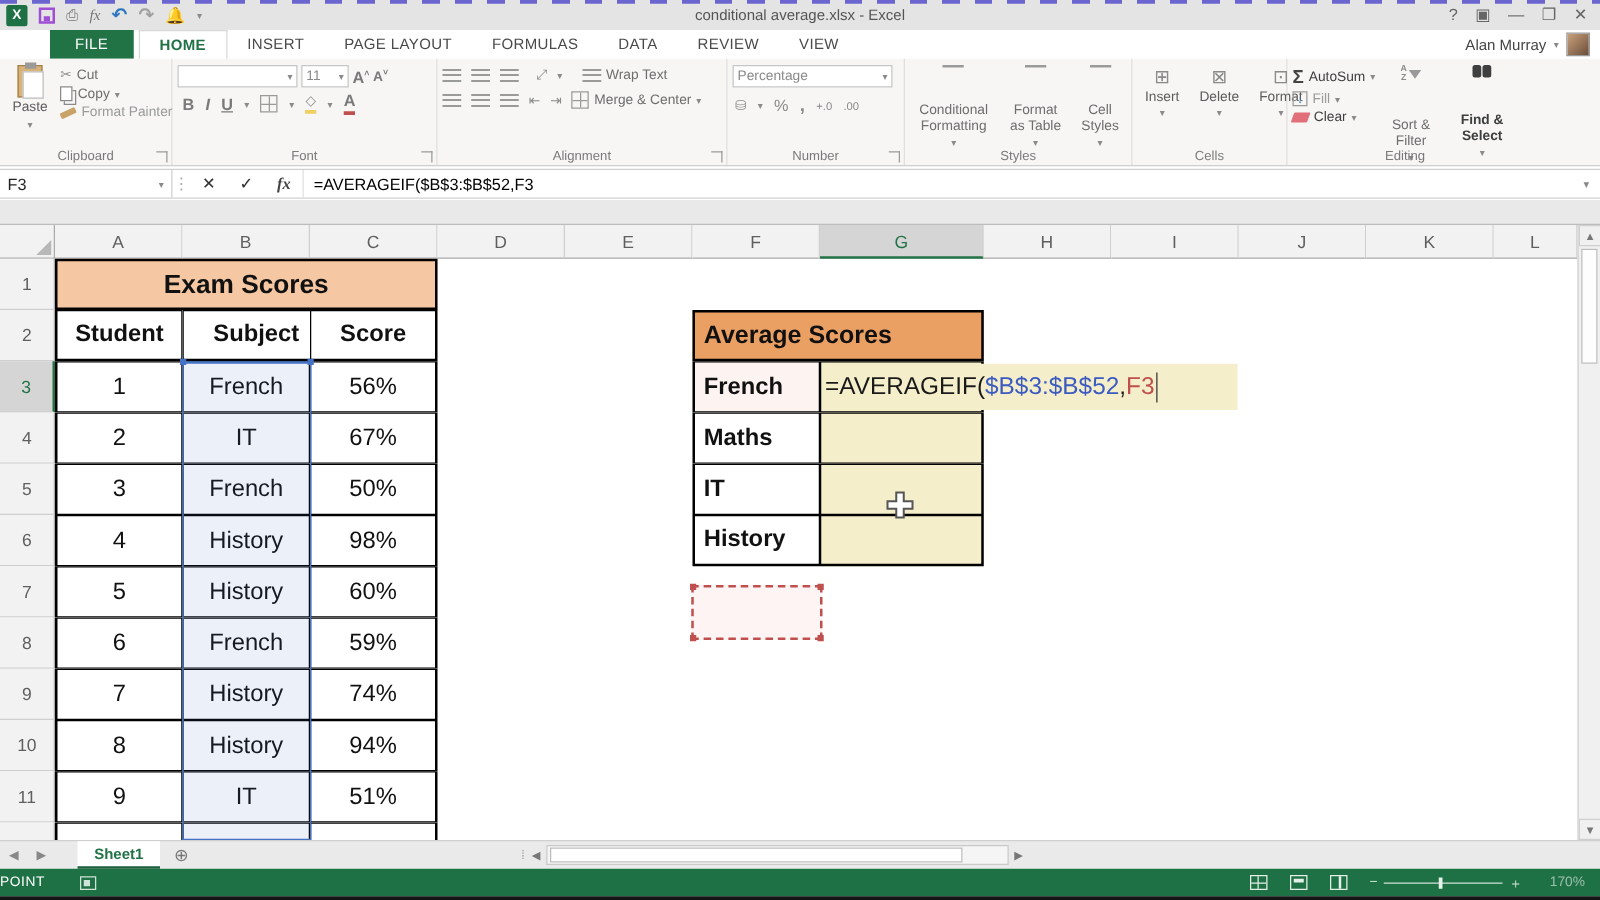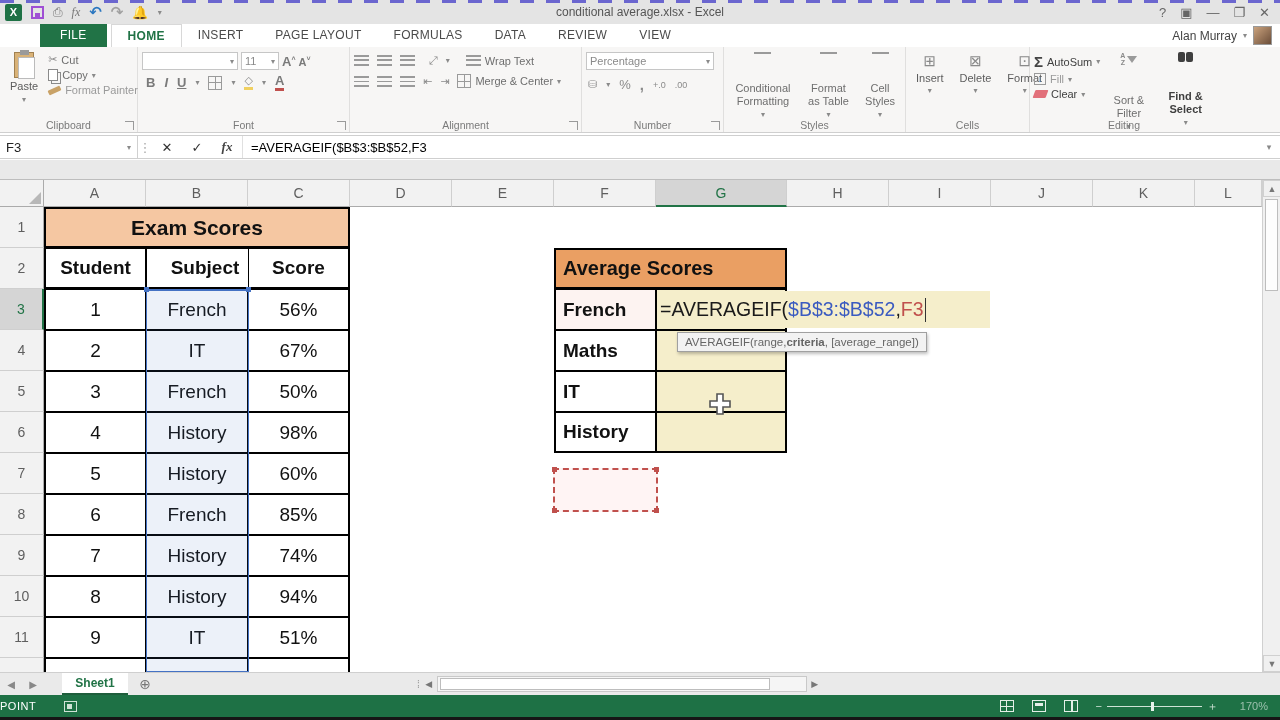--- a/index.html
+++ b/index.html
@@ -445,21 +445,21 @@
         <div class="cell" style="left: 146px; top: 191px; width: 102px; height: 41px; border-width: 1px;">French</div>
         <div class="cell" style="left: 248px; top: 191px; width: 102px; height: 41px; border-width: 1px 2px 1px 1px;">50%</div>
         <div class="cell" style="left: 44px; top: 232px; width: 102px; height: 41px; border-width: 1px 1px 1px 2px;">4</div>
         <div class="cell" style="left: 146px; top: 232px; width: 102px; height: 41px; border-width: 1px;">History</div>
         <div class="cell" style="left: 248px; top: 232px; width: 102px; height: 41px; border-width: 1px 2px 1px 1px;">98%</div>
         <div class="cell" style="left: 44px; top: 273px; width: 102px; height: 41px; border-width: 1px 1px 1px 2px;">5</div>
         <div class="cell" style="left: 146px; top: 273px; width: 102px; height: 41px; border-width: 1px;">History</div>
         <div class="cell" style="left: 248px; top: 273px; width: 102px; height: 41px; border-width: 1px 2px 1px 1px;">60%</div>
         <div class="cell" style="left: 44px; top: 314px; width: 102px; height: 41px; border-width: 1px 1px 1px 2px;">6</div>
         <div class="cell" style="left: 146px; top: 314px; width: 102px; height: 41px; border-width: 1px;">French</div>
-        <div class="cell" style="left: 248px; top: 314px; width: 102px; height: 41px; border-width: 1px 2px 1px 1px;">85%</div>
+        <div class="cell" style="left: 248px; top: 314px; width: 102px; height: 41px; border-width: 1px 2px 1px 1px;">59%</div>
         <div class="cell" style="left: 44px; top: 355px; width: 102px; height: 41px; border-width: 1px 1px 1px 2px;">7</div>
         <div class="cell" style="left: 146px; top: 355px; width: 102px; height: 41px; border-width: 1px;">History</div>
         <div class="cell" style="left: 248px; top: 355px; width: 102px; height: 41px; border-width: 1px 2px 1px 1px;">74%</div>
         <div class="cell" style="left: 44px; top: 396px; width: 102px; height: 41px; border-width: 1px 1px 1px 2px;">8</div>
         <div class="cell" style="left: 146px; top: 396px; width: 102px; height: 41px; border-width: 1px;">History</div>
         <div class="cell" style="left: 248px; top: 396px; width: 102px; height: 41px; border-width: 1px 2px 1px 1px;">94%</div>
         <div class="cell" style="left: 44px; top: 437px; width: 102px; height: 41px; border-width: 1px 1px 1px 2px;">9</div>
         <div class="cell" style="left: 146px; top: 437px; width: 102px; height: 41px; border-width: 1px;">IT</div>
         <div class="cell" style="left: 248px; top: 437px; width: 102px; height: 41px; border-width: 1px 2px 1px 1px;">51%</div>
         <div class="cell" style="left: 44px; top: 478px; width: 102px; height: 41px; border-width: 1px 1px 1px 2px;"></div>
@@ -490,25 +490,20 @@
     </div>
 
     <div id="edit-overlay">
       <span class="f-black">=AVERAGEIF(</span>
         <span class="f-blue">$B$3:$B$52</span>
         <span class="f-black">,</span>
         <span class="f-red">F3</span>
       <span id="caret"></span>
     </div>
 
-    <div id="fn-tooltip">
-      <span>AVERAGEIF(range, </span>
-        <span style="font-weight:bold;">criteria</span>
-        <span>, [average_range])</span>
-    </div>
 
     <svg id="cursor-plus" width="24" height="24" viewBox="0 0 24 24">
       <path d="M9 2 h6 v7 h7 v6 h-7 v7 h-6 v-7 h-7 v-6 h7 z" fill="#fff" stroke="#555" stroke-width="1.6"></path>
     </svg>
 
     <div id="vscroll">
       <span class="vs-arrow" style="top:0;">▲</span>
       <div id="vs-thumb"></div>
       <span class="vs-arrow" style="bottom:0;">▼</span>
     </div>

